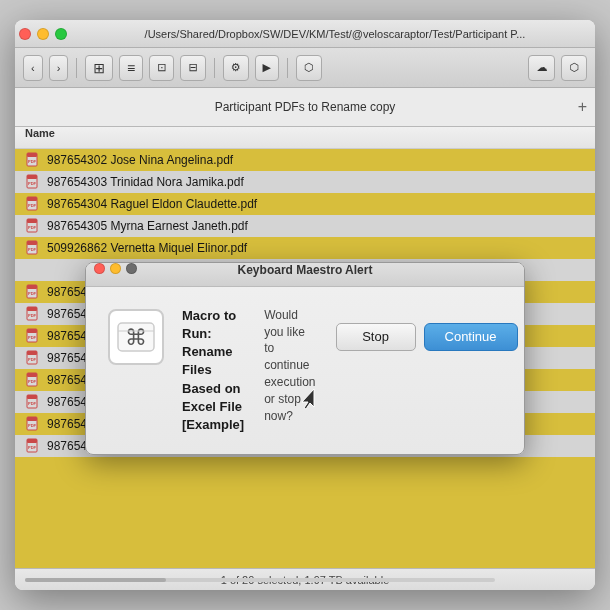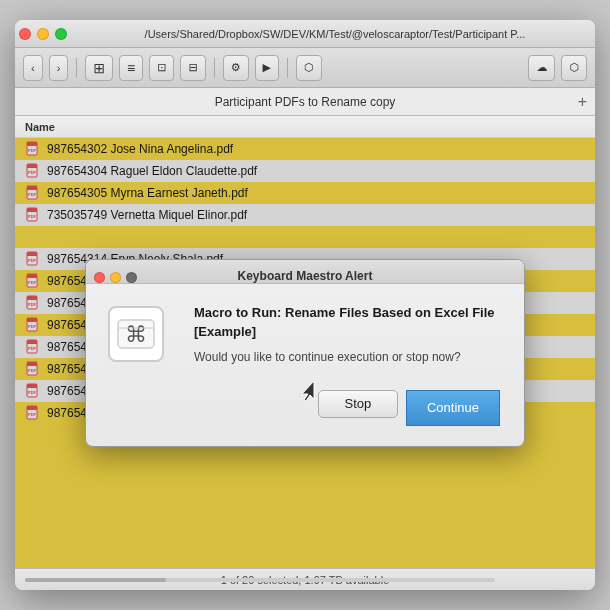--- a/index.html
+++ b/index.html
@@ -92,21 +92,21 @@
       width: 1px;
       height: 20px;
       background: #aaa;
       margin: 0 2px;
     }
 
     
     .tab-bar {
       background: #ebebeb;
       border-bottom: 1px solid #b8b8b8;
-      height: 28px;
+      height: 39px;
       display: flex;
       align-items: center;
       justify-content: center;
       flex-shrink: 0;
       position: relative;
     }
 
     .tab-title {
       font-size: 12px;
       color: #333;
@@ -120,21 +120,20 @@
       color: #666;
       cursor: pointer;
     }
 
     
     .col-header {
       background: linear-gradient(to bottom, #f0f0f0, #e4e4e4);
       border-bottom: 1px solid #ccc;
       height: 22px;
       display: flex;
-      align-items: center;
       padding: 0 10px;
       flex-shrink: 0;
     }
 
     .col-header-name {
       font-size: 11px;
       font-weight: 600;
       color: #333;
     }
 
@@ -235,21 +234,21 @@
       width: 440px;
       padding: 0;
       overflow: hidden;
     }
 
     .dialog-title-bar {
       background: linear-gradient(to bottom, #e0e0e0, #d0d0d0);
       border-bottom: 1px solid #bbb;
       height: 24px;
       display: flex;
-      align-items: flex-end;
+      align-items: flex-start;
       justify-content: center;
       position: relative;
     }
 
     .dialog-traffic-lights {
       position: absolute;
       left: 8px;
       display: flex;
       gap: 5px;
     }
@@ -294,23 +293,21 @@
       display: flex;
       align-items: center;
       justify-content: center;
       font-size: 28px;
       color: #555;
     }
 
     .dialog-content {
       flex: 1;
       display: flex;
-      flex-direction: column;
-      gap: 8px;
-      margin-left: 12px;
+      gap: 20px;
     }
 
     .dialog-main-text {
       font-size: 13px;
       font-weight: 600;
       color: #1a1a1a;
       line-height: 1.4;
     }
 
     .dialog-sub-text {
@@ -337,27 +334,27 @@
       min-width: 80px;
       height: 28px;
       display: flex;
       align-items: center;
       justify-content: center;
     }
 
     .btn-continue {
       background: linear-gradient(to bottom, #5baee8, #3d8fd4);
       border: 1px solid #2878be;
-      border-radius: 0;
+      border-radius: 6px;
       padding: 12px 20px;
       font-size: 13px;
       color: #fff;
       cursor: pointer;
       min-width: 90px;
-      height: 36px;
+      height: 28px;
       display: flex;
       align-items: center;
       justify-content: center;
       font-weight: 500;
     }
   </style>
 </head>
 <body>
 
 <div class="finder-window">
@@ -410,41 +407,51 @@
       <span>987654302 Jose Nina Angelina.pdf</span>
     </div>
     <div class="file-item">
       <span class="pdf-icon">
         <svg viewBox="0 0 16 16">
             <rect x="2" y="1" width="10" height="13" rx="1" fill="#fff" stroke="#e55"></rect>
             <rect x="2" y="1" width="10" height="4" rx="1" fill="#e55"></rect>
             <text x="3" y="11" font-size="4" fill="#e55" font-family="Arial" font-weight="bold">PDF</text>
           </svg>
       </span>
+      <span>987654303 Trinidad Nora Jamika.pdf</span>
+    </div>
+    <div class="file-item">
+      <span class="pdf-icon">
+        <svg viewBox="0 0 16 16">
+            <rect x="2" y="1" width="10" height="13" rx="1" fill="#fff" stroke="#e55"></rect>
+            <rect x="2" y="1" width="10" height="4" rx="1" fill="#e55"></rect>
+            <text x="3" y="11" font-size="4" fill="#e55" font-family="Arial" font-weight="bold">PDF</text>
+          </svg>
+      </span>
       <span>987654304 Raguel Eldon Claudette.pdf</span>
     </div>
     <div class="file-item">
       <span class="pdf-icon">
         <svg viewBox="0 0 16 16">
             <rect x="2" y="1" width="10" height="13" rx="1" fill="#fff" stroke="#e55"></rect>
             <rect x="2" y="1" width="10" height="4" rx="1" fill="#e55"></rect>
             <text x="3" y="11" font-size="4" fill="#e55" font-family="Arial" font-weight="bold">PDF</text>
           </svg>
       </span>
       <span>987654305 Myrna Earnest Janeth.pdf</span>
     </div>
     <div class="file-item">
       <span class="pdf-icon">
         <svg viewBox="0 0 16 16">
             <rect x="2" y="1" width="10" height="13" rx="1" fill="#fff" stroke="#e55"></rect>
             <rect x="2" y="1" width="10" height="4" rx="1" fill="#e55"></rect>
             <text x="3" y="11" font-size="4" fill="#e55" font-family="Arial" font-weight="bold">PDF</text>
           </svg>
       </span>
-      <span>735035749 Vernetta Miquel Elinor.pdf</span>
+      <span>509926862 Vernetta Miquel Elinor.pdf</span>
     </div>
     <div class="file-item" style="height:22px;"></div>
     <div class="file-item">
       <span class="pdf-icon">
         <svg viewBox="0 0 16 16">
             <rect x="2" y="1" width="10" height="13" rx="1" fill="#fff" stroke="#e55"></rect>
             <rect x="2" y="1" width="10" height="4" rx="1" fill="#e55"></rect>
             <text x="3" y="11" font-size="4" fill="#e55" font-family="Arial" font-weight="bold">PDF</text>
           </svg>
       </span>

